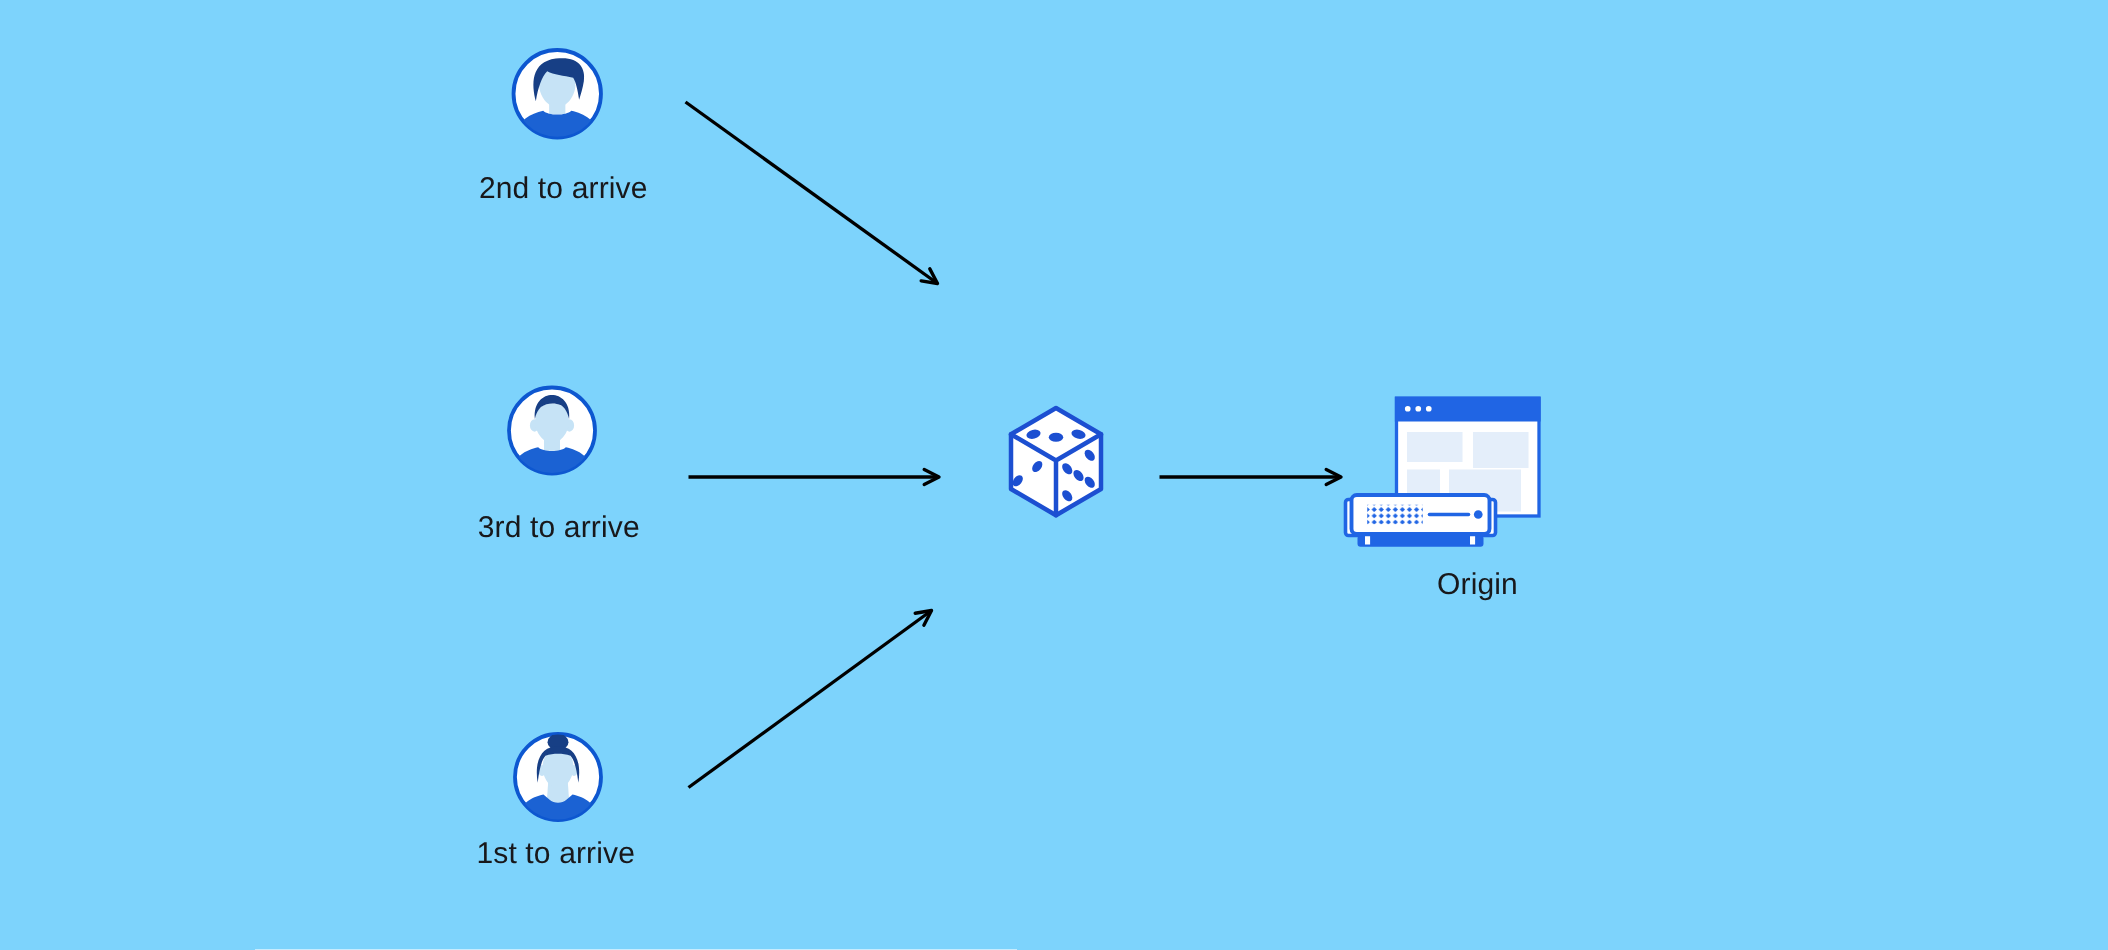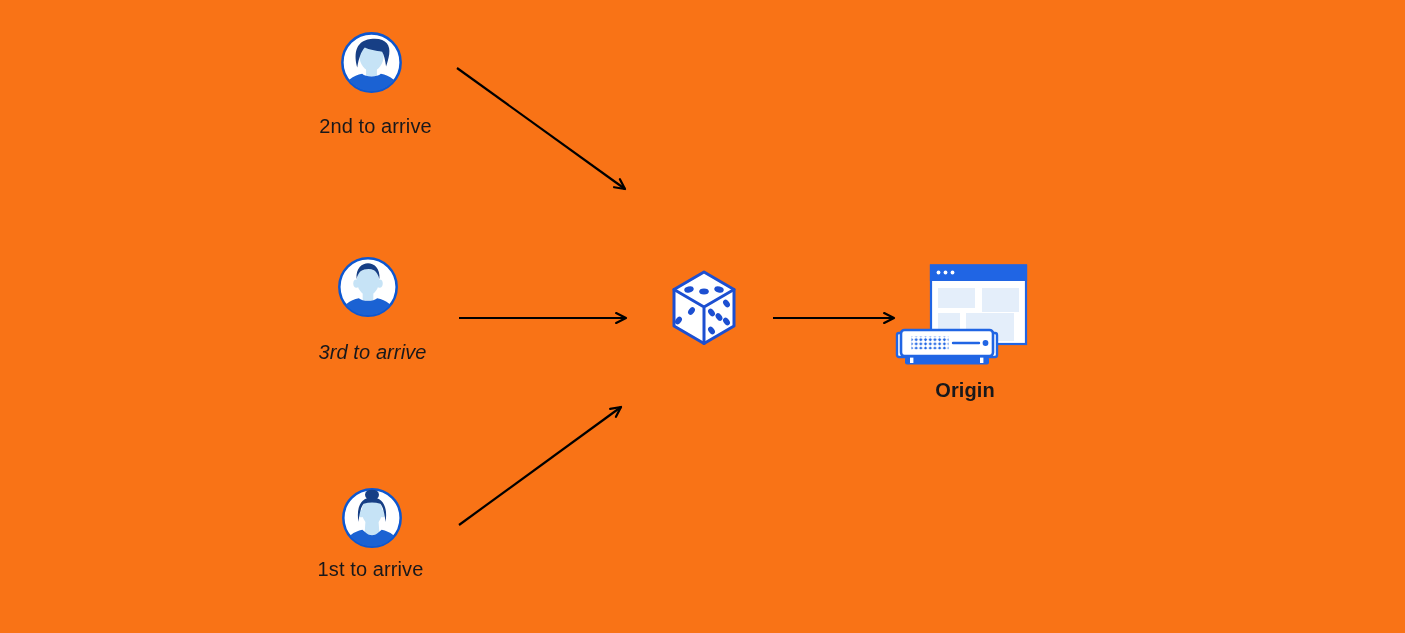--- a/index.html
+++ b/index.html
@@ -5,21 +5,21 @@
   html, body {
     margin: 0;
     padding: 0;
     background: #ffffff;
     font-family: "Liberation Sans", sans-serif;
   }
   .canvas {
     position: relative;
     width: 1405px;
     height: 633px;
-    background: #f97316;
+    background: #7dd3fc;
     overflow: hidden;
   }
   .abs { position: absolute; }
   .node-label {
     position: absolute;
     font-size: 20px;
     line-height: 22px;
     color: #18181b;
     text-align: center;
     letter-spacing: 0.1px;
@@ -71,21 +71,21 @@
       <circle cx="32" cy="32" r="29.6" fill="#ffffff" stroke="#0d57d0" stroke-width="2.6"></circle>
       <g clip-path="url(#avc2)">
         <rect x="26.5" y="30" width="11" height="16" fill="#c6e3f6"></rect>
         <path d="M2,64 C4,51 13,45.5 22.5,43.5 C26,47 38,47 41.5,43.5 C51,45.5 60,51 62,64 Z" fill="#1b62d3"></path>
         <ellipse cx="20" cy="28.5" rx="3.2" ry="4.3" fill="#c6e3f6"></ellipse>
         <ellipse cx="44" cy="28.5" rx="3.2" ry="4.3" fill="#c6e3f6"></ellipse>
         <path d="M32,13.5 C39.5,13.5 43.8,18.5 43.6,26 C43.4,33 38.6,40.5 32,40.5 C25.4,40.5 20.6,33 20.4,26 C20.2,18.5 24.5,13.5 32,13.5 Z" fill="#c6e3f6"></path>
         <path d="M20.2,24 C19.2,12.5 26,7.6 32,7.6 C38,7.6 44.8,12.5 43.8,24 C42.6,19.5 40.8,16.2 38.2,14.6 C33.5,12.8 28.5,13.2 24.4,15.8 C22.3,17.8 20.9,20.6 20.2,24 Z" fill="#173f85"></path>
       </g>
     </svg>
-    <div class="node-label" style="left:300px; top:341px; width:145px;font-style:italic;">3rd to arrive</div>
+    <div class="node-label" style="left:300px; top:341px; width:145px;">3rd to arrive</div>
   </div>
 
   <div>
     <svg class="abs" style="left:341px; top:487px;" width="62" height="62" viewBox="0 0 64 64">
       <defs>
           <clipPath id="avc3">
             <circle cx="32" cy="32" r="29.2"></circle>
           </clipPath>
         </defs>
       <circle cx="32" cy="32" r="29.6" fill="#ffffff" stroke="#0d57d0" stroke-width="2.6"></circle>
@@ -146,16 +146,16 @@
         <rect x="92" y="71" width="10" height="24" rx="2" fill="#ffffff" stroke="#2065e4" stroke-width="2.4"></rect>
         <rect x="10" y="95" width="84" height="7.5" rx="2" fill="#2065e4"></rect>
         <rect x="15" y="95.5" width="3.4" height="5.5" fill="#ffffff"></rect>
         <rect x="85" y="95.5" width="3.4" height="5.5" fill="#ffffff"></rect>
         <rect x="6" y="68" width="92" height="26" rx="3.5" fill="#ffffff" stroke="#2065e4" stroke-width="2.6"></rect>
         <rect x="16.5" y="74.5" width="37" height="13" fill="url(#dmd)"></rect>
         <line x1="58" y1="81" x2="84" y2="81" stroke="#2065e4" stroke-width="2.4" stroke-linecap="round"></line>
         <circle cx="90.5" cy="81" r="2.9" fill="#2065e4"></circle>
       </g>
     </svg>
-    <div class="node-label" style="left:895px; top:379px; width:140px;font-weight:bold;">Origin</div>
+    <div class="node-label" style="left:915px; top:379px; width:140px;">Origin</div>
   </div>
 
 </div>
 
 </body></html>

